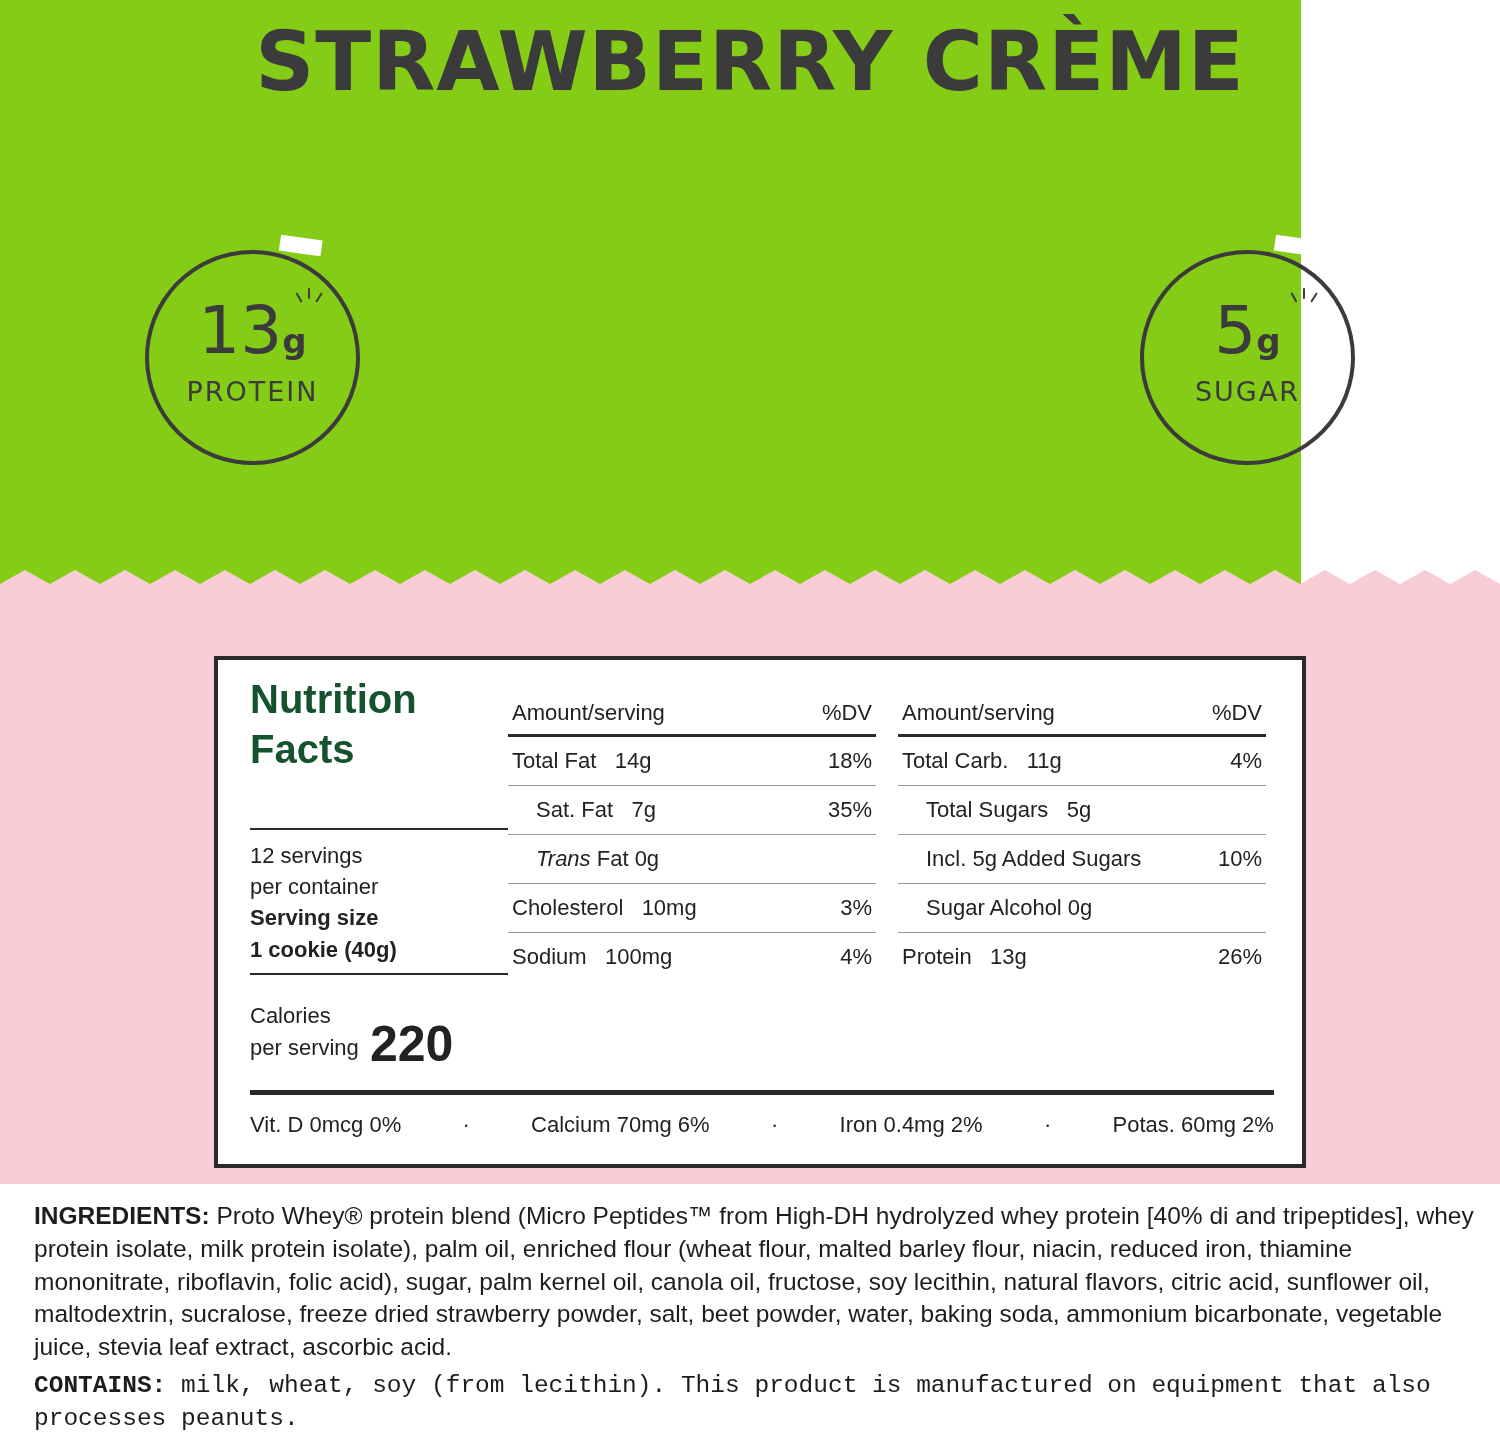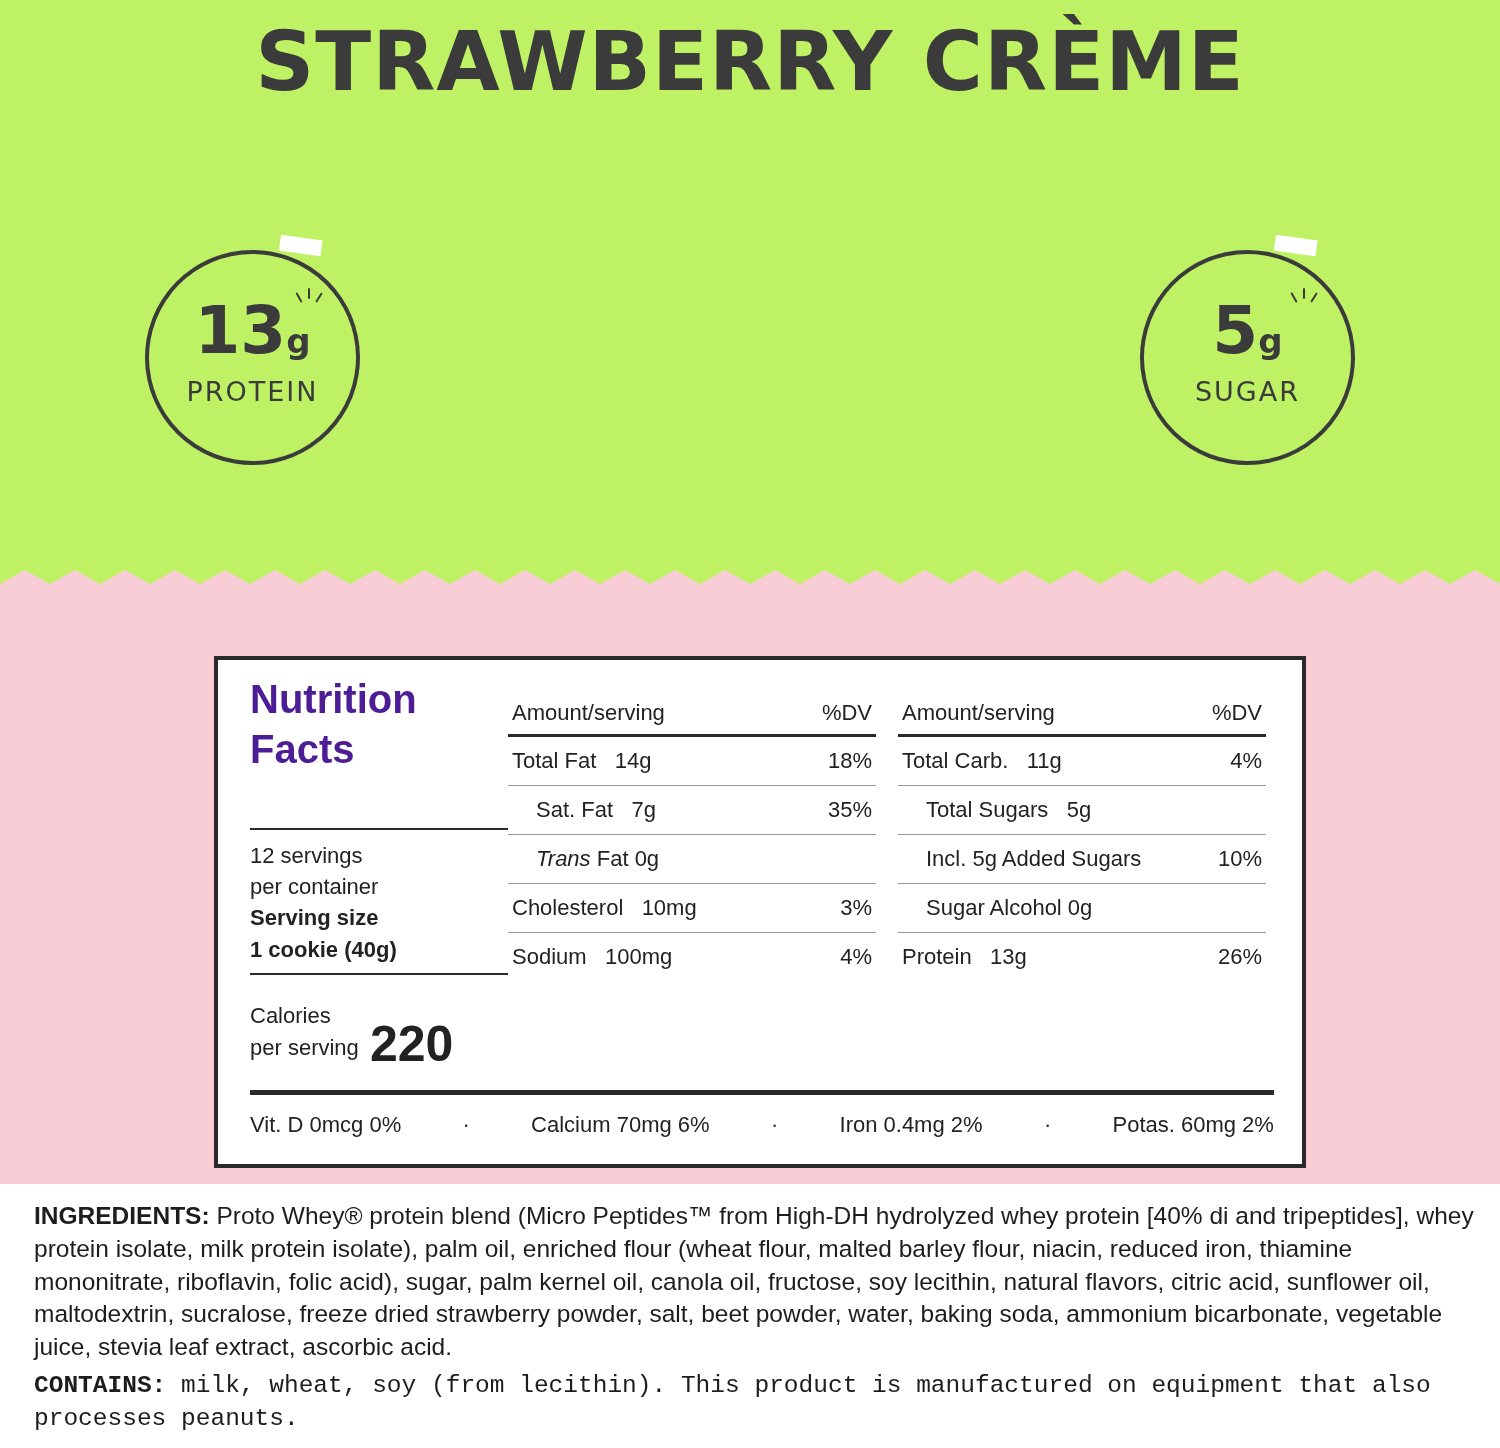--- a/index.html
+++ b/index.html
@@ -11,23 +11,23 @@
     height: 1448px;
     font-family: "Liberation Sans", sans-serif;
     background: #ffffff;
     overflow: hidden;
     position: relative;
   }
 
   
   .top-section {
     position: relative;
-    width: 1500px;
+    width: 1301px;
     height: 590px;
-    background: #bef264;
+    background: #84cc16;
   }
 
   .product-title {
     position: absolute;
     top: 14px;
     left: 0;
     width: 1500px;
     text-align: center;
     font-size: 82px;
     font-weight: bold;
@@ -63,21 +63,21 @@
   .claim .value-row {
     position: absolute;
     top: 48px;
     left: 0;
     width: 100%;
     text-align: center;
     line-height: 1;
   }
   .claim .value {
     font-size: 66px;
-    font-weight: bold;
+    font-weight: normal;
     color: #3b3b3b;
     font-family: "DejaVu Sans", sans-serif;
   }
   .claim .unit {
     font-size: 34px;
     font-weight: bold;
     color: #3b3b3b;
     font-family: "DejaVu Sans", sans-serif;
   }
   .claim .label {
@@ -280,21 +280,21 @@
     box-sizing: border-box;
   }
   .nf-title {
     position: absolute;
     left: 32px;
     top: 14px;
     width: 250px;
     font-size: 40px;
     font-weight: bold;
     line-height: 1.25;
-    color: #4c1d95;
+    color: #14532d;
   }
   .nf-title .line2 { display: block; }
   .nf-left {
     position: absolute;
     left: 32px;
     top: 160px;
     width: 258px;
     font-size: 22px;
     line-height: 1.42;
   }

